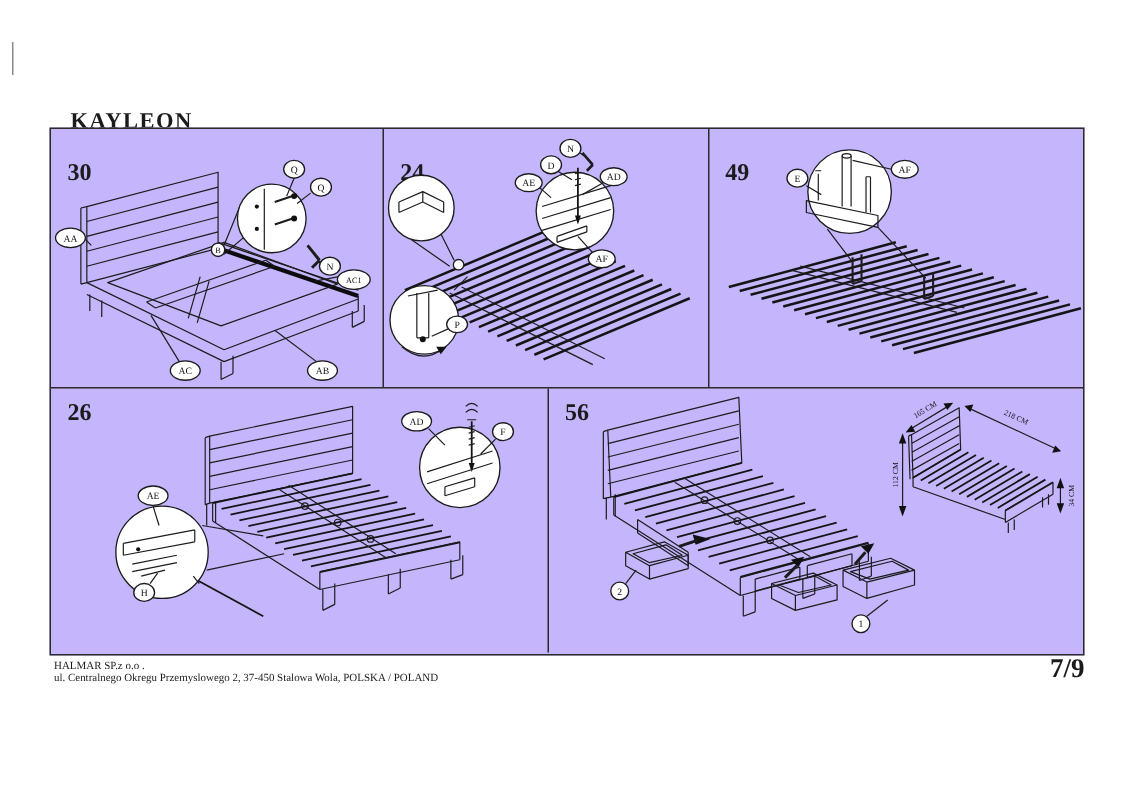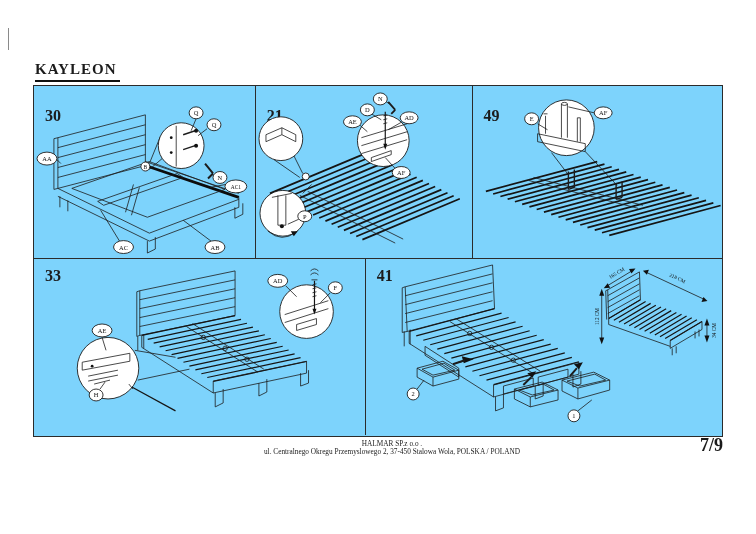--- a/index.html
+++ b/index.html
@@ -1,22 +1,22 @@
 <!DOCTYPE html>
 <html><head>
 <meta charset="utf-8">
 <style>
   html,body{margin:0;padding:0;background:#e8e8e8;}
   .sheet{position:relative;width:756px;height:534px;background:#ffffff;overflow:hidden;
          font-family:"Liberation Serif", serif;color:#1b1b1b;}
   .tl-artifact{position:absolute;left:8px;top:28px;width:1px;height:22px;background:#8a8a8a;}
-  .title{position:absolute;left:35px;top:61px;margin:0;font-size:15px;font-weight:bold;
+  .title{position:absolute;left:35px;top:61px;margin:12px;font-size:15px;font-weight:bold;
          letter-spacing:1px;border-bottom:2px solid #111;padding:0 4px 2px 0;display:inline-block;}
   .box{position:absolute;left:33px;top:85px;width:690px;height:352px;border:1.5px solid #2b2b2b;
-       box-sizing:border-box;background:#7dd3fc;}
+       box-sizing:border-box;background:#c4b5fd;}
   .row{display:flex;width:100%;box-sizing:border-box;}
   .row1{height:173px;border-bottom:1.3px solid #2b2b2b;}
   .row2{height:175.7px;}
   .panel{position:relative;box-sizing:border-box;height:100%;}
   .panel.divr{border-right:1.3px solid #2b2b2b;}
   .p30{width:222px;} .p31{width:217px;} .p32{width:249.7px;}
   .p33{width:332px;} .p34{width:356.7px;}
   .pnum{position:absolute;left:11px;font-size:16px;font-weight:bold;line-height:1;}
   .row1 .pnum{top:22px;} .row2 .pnum{top:9px;}
   .panel svg{position:absolute;left:0;top:0;width:100%;height:100%;}
@@ -25,21 +25,21 @@
   .ln2{stroke:#1c1c1c;stroke-width:1.4;fill:none;}
   .slat{stroke:#151515;stroke-width:1.7;fill:none;}
   .slat2{stroke:#151515;stroke-width:1.2;fill:none;}
   .dark{stroke:#0c0c0c;stroke-width:2.8;fill:none;}
   .circ{fill:#ffffff;stroke:#1c1c1c;stroke-width:0.9;}
   .callout{fill:#ffffff;stroke:#1c1c1c;stroke-width:0.9;}
   .ctext{font-family:"Liberation Serif",serif;font-size:6.5px;fill:#111;text-anchor:middle;}
   .ctext-sm{font-family:"Liberation Serif",serif;font-size:5.5px;fill:#111;text-anchor:middle;}
   .dimtext{font-family:"Liberation Serif",serif;font-size:5.2px;fill:#111;text-anchor:middle;}
   .fillb{fill:#111;stroke:none;}
-  .footer{position:absolute;left:36px;top:440px;width:712px;text-align:center;line-height:8.4px;}
+  .footer{position:absolute;left:36px;top:440px;width:712px;line-height:8.4px;}
   .footer div{font-size:7.3px;}
   .pageno{position:absolute;right:33px;top:435px;font-size:18px;font-weight:bold;}
 </style>
 </head>
 <body>
 
 <div class="sheet">
   <div class="tl-artifact"></div>
 
   <h1 class="title">KAYLEON</h1>
@@ -118,21 +118,21 @@
           </g>
           <g>
             <path class="ln" d="M178,156 L150,135"></path>
             <ellipse class="callout" cx="182" cy="162" rx="10" ry="6.5"></ellipse>
             <text class="ctext" x="182" y="164.5">AB</text>
           </g>
         </svg>
       </section>
 
       <section class="panel p31 divr">
-        <span class="pnum">21</span>
+        <span class="pnum">24</span>
         <svg viewBox="0 0 217 173">
 
           <g>
             <path class="slat" d="M14,108 L112,67 M20.2,111.1 L118.2,70.1 M26.4,114.2 L124.4,73.2 M32.6,117.3 L130.6,76.3 M38.8,120.4 L136.8,79.4 M45,123.5 L143,82.5 M51.2,126.6 L149.2,85.6 M57.4,129.7 L155.4,88.7 M63.6,132.8 L161.6,91.8 M69.8,135.9 L167.8,94.9 M76,139 L174,98 M82.2,142.1 L180.2,101.1 M88.4,145.2 L186.4,104.2 M94.6,148.3 L192.6,107.3 M100.8,151.4 L198.8,110.4 M107,154.5 L205,113.5"></path>
             <path class="ln" d="M44,110 L140,158 M52,106 L148,154"></path>
           </g>
           <circle class="circ" cx="50" cy="91" r="3.5"></circle>
 
           <g>
             <path class="ln" d="M38,70 L47,88 M18,74 L44,92"></path>
@@ -219,21 +219,21 @@
             <ellipse class="callout" cx="130" cy="27" rx="9" ry="6"></ellipse>
             <text class="ctext" x="130" y="29.5">AF</text>
           </g>
         </svg>
       </section>
     </div>
 
     <div class="row row2">
 
       <section class="panel p33 divr">
-        <span class="pnum">33</span>
+        <span class="pnum">26</span>
         <svg viewBox="0 0 332 177">
           <g>
 
             <path class="ln" d="M106,32 L202,12 L202,57 L106,77 Z"></path>
             <path class="ln" d="M106,41 L202,21 M106,50 L202,30 M106,59 L202,39 M106,68 L202,48"></path>
             <path class="ln" d="M103,33 L103,78 M103,33 L106,32 M103,78 L106,77 M104,78 L104,92 M110,76 L110,90"></path>
 
             <path class="slat2" d="M108,77 L202,57 M114,80.9 L208,60.9 M120,84.7 L214,64.7 M126,88.6 L220,68.6 M132,92.4 L226,72.4 M138,96.3 L232,76.3 M144,100.1 L238,80.1 M150,104 L244,84 M156,107.9 L250,87.9 M162,111.7 L256,91.7 M168,115.6 L262,95.6 M174,119.4 L268,99.4 M180,123.3 L274,103.3"></path>
 
             <path class="ln" d="M153,68 L225,114 M159,65 L231,111"></path>
@@ -285,21 +285,21 @@
           </g>
           <g>
             <path class="ln" d="M298,34 L288,44"></path>
             <ellipse class="callout" cx="303" cy="29" rx="7" ry="6"></ellipse>
             <text class="ctext" x="303" y="31.5">F</text>
           </g>
         </svg>
       </section>
 
       <section class="panel p34">
-        <span class="pnum">41</span>
+        <span class="pnum">56</span>
         <svg viewBox="0 0 356 177">
           <g>
 
             <path class="ln" d="M38,28 L126,6 L128,50 L40,73 Z"></path>
             <path class="ln" d="M38,37 L126,15 M38,46 L126,24 M38,55 L126,33 M38,64 L126,42"></path>
             <path class="ln" d="M35,29 L35,74 M35,29 L38,28 M35,74 L40,73 M37,73 L37,88 M43,71 L43,86"></path>
 
             <path class="slat2" d="M42,73 L128,50 M49.1,77.5 L135.1,54.5 M56.2,81.9 L142.2,58.9 M63.2,86.4 L149.2,63.4 M70.3,90.8 L156.3,67.8 M77.4,95.3 L163.4,72.3 M84.5,99.8 L170.5,76.8 M91.6,104.2 L177.6,81.2 M98.6,108.7 L184.6,85.7 M105.7,113.1 L191.7,90.1 M112.8,117.6 L198.8,94.6 M119.9,122.1 L205.9,99.1 M127,126.5 L213,103.5"></path>
 
             <path class="ln" d="M83,63 L168,116 M89,60 L174,113"></path>

